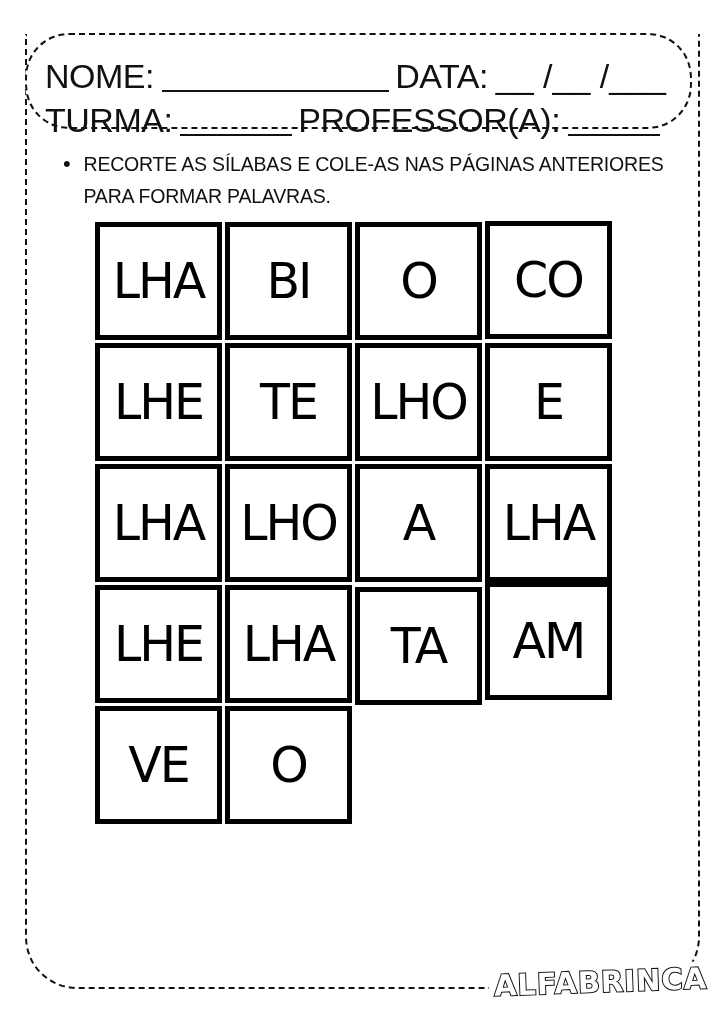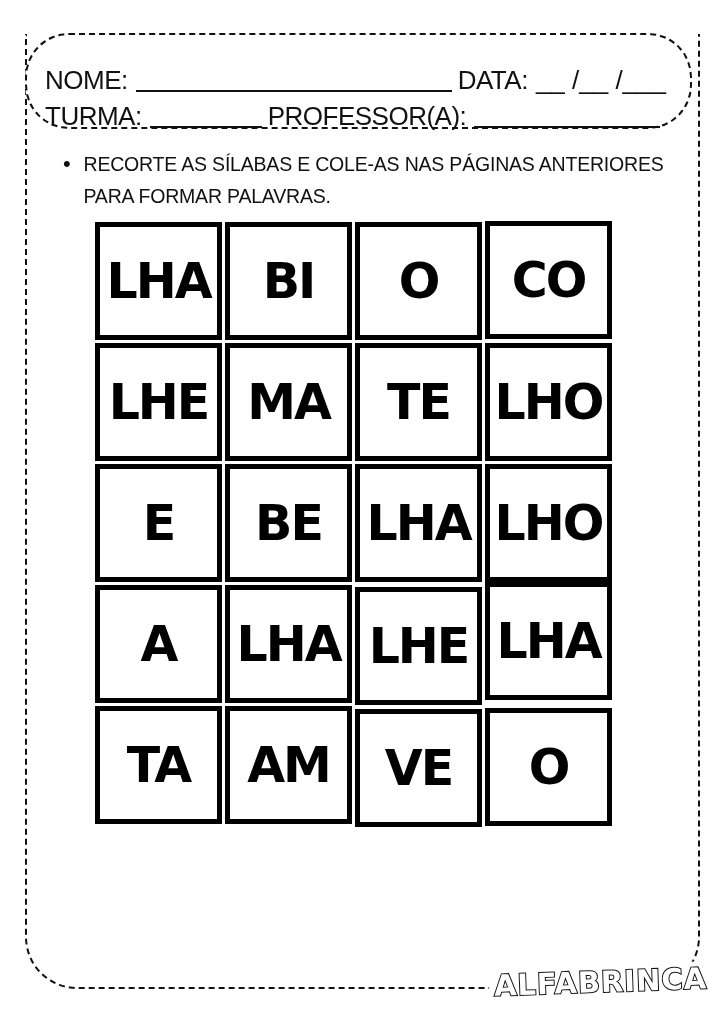--- a/index.html
+++ b/index.html
@@ -37,21 +37,21 @@
     display: flex;
     flex-direction: column;
     justify-content: center;
     gap: 7px;
     padding: 8px 24px 10px 18px;
     z-index: 2;
   }
   .header-row {
     display: flex;
     align-items: flex-end;
-    font-size: 26px;
+    font-size: 34px;
     letter-spacing: -0.5px;
     white-space: nowrap;
     line-height: 1.1;
   }
   .blank-line {
     border-bottom: 2px solid #111111;
     height: 1em;
     margin: 0 6px 3px 8px;
   }
   .grow { flex: 1 1 auto; }
@@ -82,21 +82,21 @@
     gap: 3px;
     z-index: 2;
   }
   .cell {
     border: 5px solid #000000;
     background: #ffffff;
     display: flex;
     align-items: center;
     justify-content: center;
     font-family: "DejaVu Sans", sans-serif;
-    font-weight: 700;
+    font-weight: 400;
     font-size: 49px;
     letter-spacing: -2px;
     color: #000000;
     overflow: hidden;
   }
   
   .cell:nth-child(4)  { transform: translateY(-1px); }
   .cell:nth-child(15) { transform: translateY(2px); }
   .cell:nth-child(16) { transform: translateY(-3px); }
   .cell:nth-child(19) { transform: translateY(3px); }
@@ -150,26 +150,24 @@
     </div>
   </div>
 
   <div class="syllable-grid">
     <div class="cell">LHA</div>
     <div class="cell">BI</div>
     <div class="cell">O</div>
     <div class="cell">CO</div>
 
     <div class="cell">LHE</div>
-    <div class="cell">MA</div>
     <div class="cell">TE</div>
     <div class="cell">LHO</div>
 
     <div class="cell">E</div>
-    <div class="cell">BE</div>
 
     <div class="cell">LHA</div>
     <div class="cell">LHO</div>
     <div class="cell">A</div>
     <div class="cell">LHA</div>
 
     <div class="cell">LHE</div>
     <div class="cell">LHA</div>
     <div class="cell">TA</div>
 

